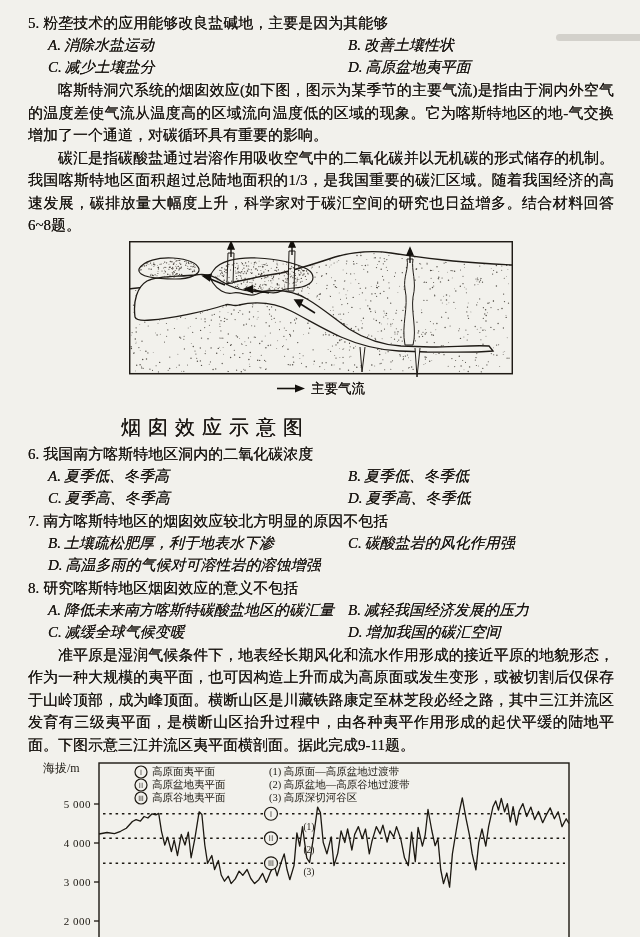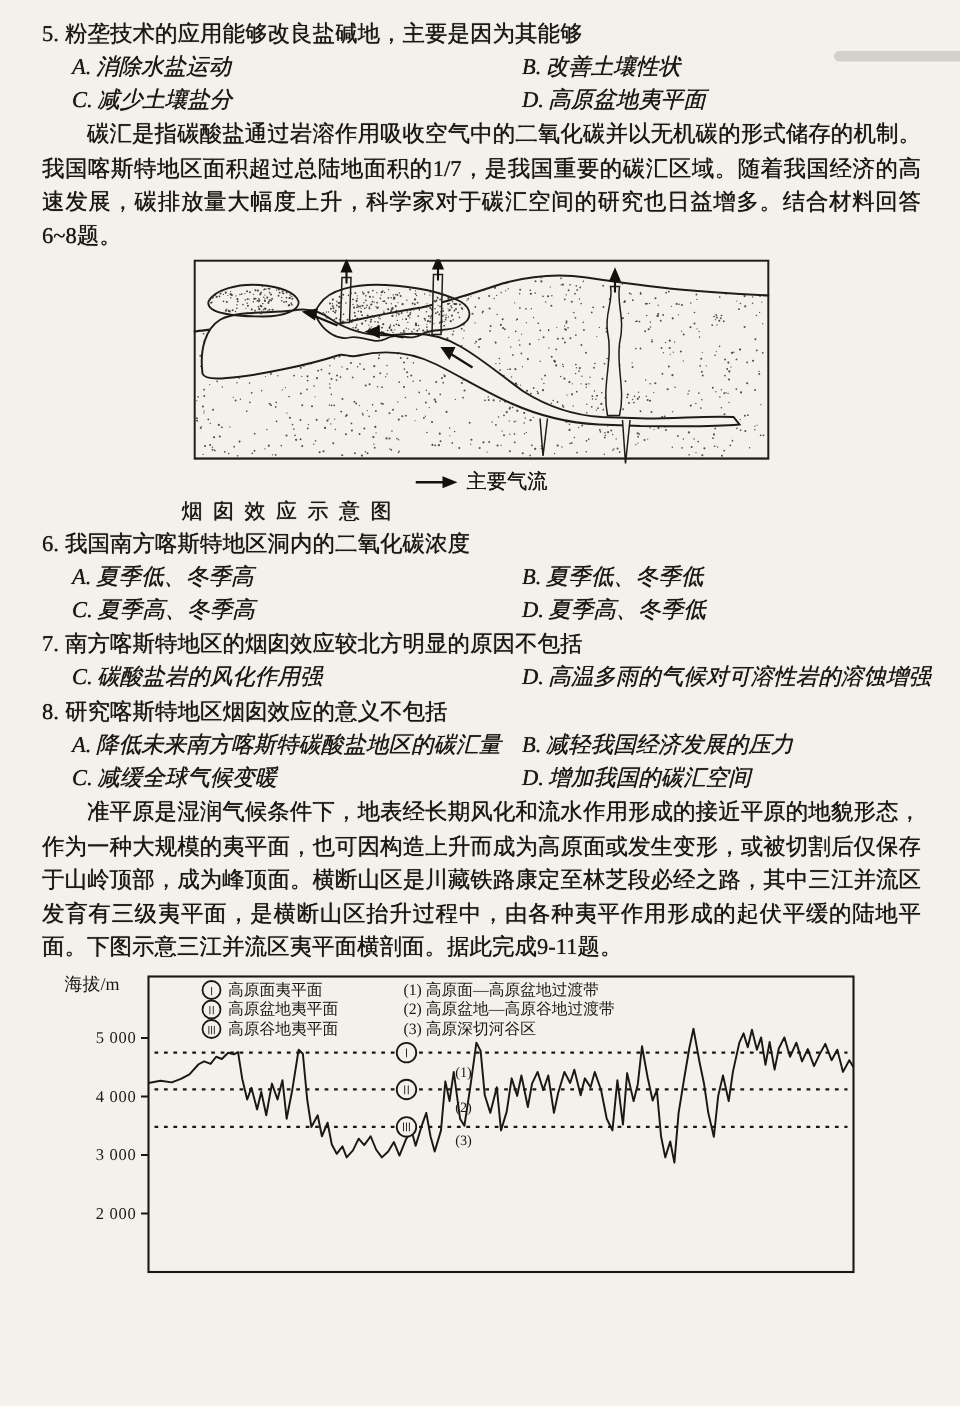--- a/index.html
+++ b/index.html
@@ -14,21 +14,21 @@
   .q{margin:0 0 1px 0;}
   .q-stem{display:flex;font-size:15px;line-height:22px;text-shadow:0 0 .5px currentColor;}
   .q-num{flex:0 0 auto;margin-right:4px;}
   .opts{display:grid;grid-template-columns:53% 47%;padding-left:20px;font-size:15px;line-height:22px;text-shadow:0 0 .45px currentColor;font-style:italic;}
   .opt{white-space:nowrap;}
   .opt .ol{margin-right:3px;}
   .para{font-size:15px;line-height:22.5px;text-indent:2em;text-align:justify;margin:0;text-shadow:0 0 .45px currentColor;}
   .fig-wrap{width:400px;margin:4px auto 2px auto;text-align:left;}
   .fig-svg{display:block;margin:0 auto;}
   .fig-airflow{display:flex;align-items:center;justify-content:center;gap:6px;font-size:13.5px;margin-top:2px;text-shadow:0 0 .4px currentColor;}
-  .fig-caption{font-size:14px;letter-spacing:7px;margin-top:2px;text-shadow:0 0 .5px currentColor;}
+  .fig-caption{font-size:20px;letter-spacing:7px;margin-top:16px;text-shadow:0 0 .5px currentColor;}
   .chart-wrap{width:560px;margin:2px auto 0 auto;}
 </style>
 </head>
 <body>
 
 <div class="sheet">
   <div class="smudge"></div>
 
   <div class="q">
     <div class="q-stem">
@@ -36,21 +36,22 @@
       <span>粉垄技术的应用能够改良盐碱地，主要是因为其能够</span>
     </div>
     <div class="opts">
       <div class="opt"><span class="ol">A.</span><span>消除水盐运动</span></div>
       <div class="opt"><span class="ol">B.</span><span>改善土壤性状</span></div>
       <div class="opt"><span class="ol">C.</span><span>减少土壤盐分</span></div>
       <div class="opt"><span class="ol">D.</span><span>高原盆地夷平面</span></div>
     </div>
   </div>
 
-  <p class="para">碳汇是指碳酸盐通过岩溶作用吸收空气中的二氧化碳并以无机碳的形式储存的机制。我国喀斯特地区面积超过总陆地面积的1/7，是我国重要的碳汇区域。随着我国经济的高速发展，碳排放量大幅度上升，科学家对于碳汇空间的研究也日益增多。结合材料回答6~8题。</p>
+  <p class="para">喀斯特洞穴系统的烟囱效应(如下图，图示为某季节的主要气流)是指由于洞内外空气的温度差使气流从温度高的区域流向温度低的区域的现象。它为喀斯特地区的地-气交换增加了一个通道，对碳循环具有重要的影响。</p>
+  <p class="para">碳汇是指碳酸盐通过岩溶作用吸收空气中的二氧化碳并以无机碳的形式储存的机制。我国喀斯特地区面积超过总陆地面积的1/3，是我国重要的碳汇区域。随着我国经济的高速发展，碳排放量大幅度上升，科学家对于碳汇空间的研究也日益增多。结合材料回答6~8题。</p>
 
   <div class="fig-wrap">
     <svg id="cave-svg" class="fig-svg" width="384" height="137" viewBox="0 0 384 137">
       <g id="cave-dots">
           <circle cx="6.4" cy="10.0" r="0.74" fill="#37322b" opacity="0.85"></circle>
           <circle cx="267.6" cy="69.3" r="0.54" fill="#37322b" opacity="0.85"></circle>
           <circle cx="179.2" cy="33.0" r="0.59" fill="#37322b" opacity="0.85"></circle>
           <circle cx="279.3" cy="35.3" r="0.45" fill="#37322b" opacity="0.85"></circle>
           <circle cx="292.4" cy="68.9" r="0.47" fill="#37322b" opacity="0.85"></circle>
           <circle cx="141.8" cy="39.8" r="0.59" fill="#37322b" opacity="0.85"></circle>
@@ -1638,20 +1639,21 @@
       <div class="opt"><span class="ol">D.</span><span>夏季高、冬季低</span></div>
     </div>
   </div>
 
   <div class="q">
     <div class="q-stem">
       <span class="q-num">7.</span>
       <span>南方喀斯特地区的烟囱效应较北方明显的原因不包括</span>
     </div>
     <div class="opts">
+      <div class="opt"><span class="ol">B.</span><span>土壤疏松肥厚，利于地表水下渗</span></div>
       <div class="opt"><span class="ol">C.</span><span>碳酸盐岩的风化作用强</span></div>
       <div class="opt"><span class="ol">D.</span><span>高温多雨的气候对可溶性岩的溶蚀增强</span></div>
     </div>
   </div>
 
   <div class="q">
     <div class="q-stem">
       <span class="q-num">8.</span>
       <span>研究喀斯特地区烟囱效应的意义不包括</span>
     </div>

